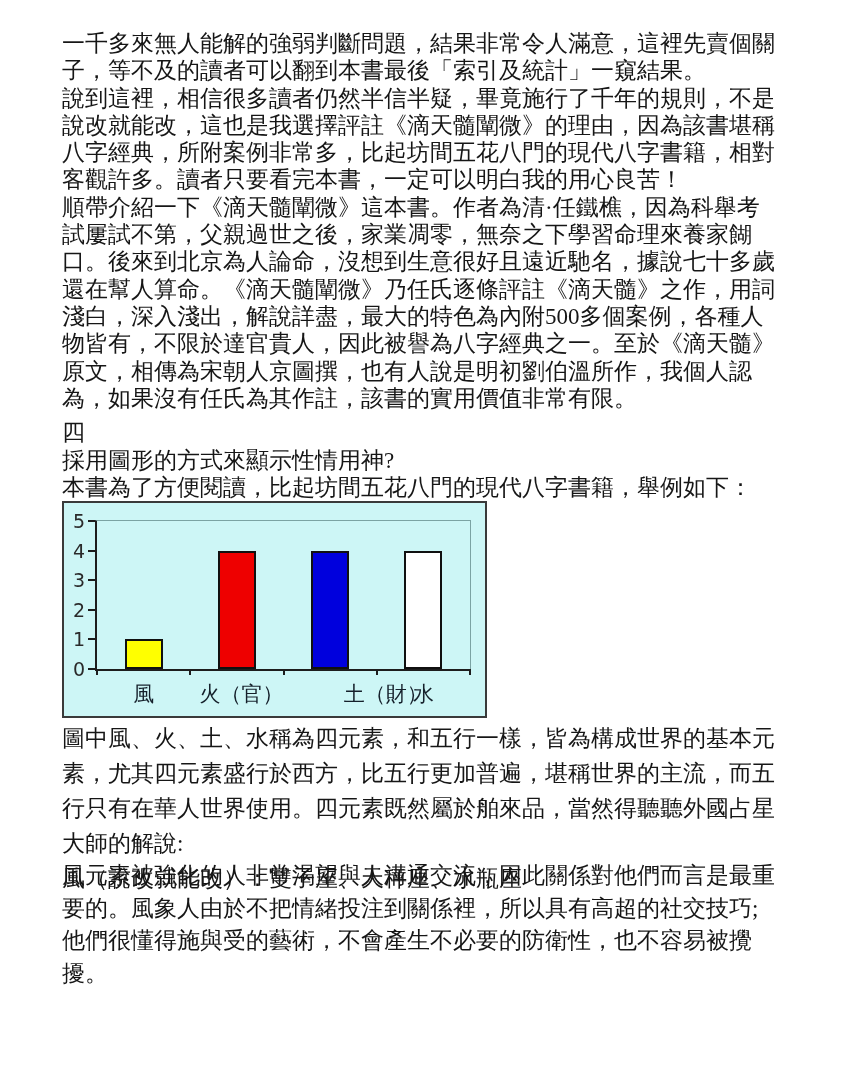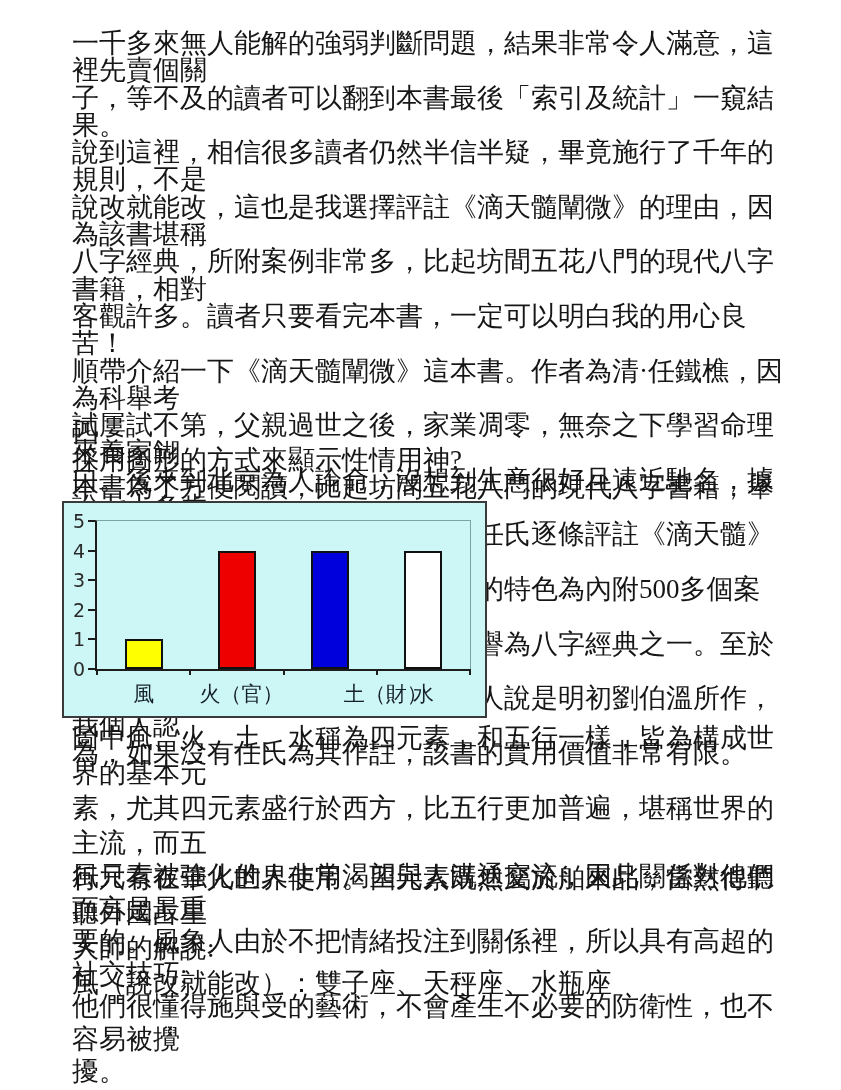--- a/index.html
+++ b/index.html
@@ -3,21 +3,21 @@
 <meta charset="utf-8">
 <style>
   html,body{margin:0;padding:0;}
   body{
     width:841px;height:1090px;background:#ffffff;
     font-family:"Liberation Serif","DejaVu Serif",serif;
     color:#161616;
   }
   .page{position:relative;width:841px;height:1090px;background:#ffffff;overflow:hidden;}
 
-  .tblock{position:absolute;left:72px;width:726px;font-size:27px;}
+  .tblock{position:absolute;left:62px;width:726px;font-size:23px;}
   .para{white-space:pre-line;}
   #blockA{top:30px;line-height:27.3px;}
   #blockB{top:419px;line-height:27.6px;}
   #blockC{top:721px;line-height:35px;}
   #blockD{top:860px;line-height:32.5px;}
 
   
   .chart{
     position:absolute;left:62px;top:501px;width:425px;height:217px;
     background:#cdf6f6;border:2px solid #3a3a3a;box-sizing:border-box;

